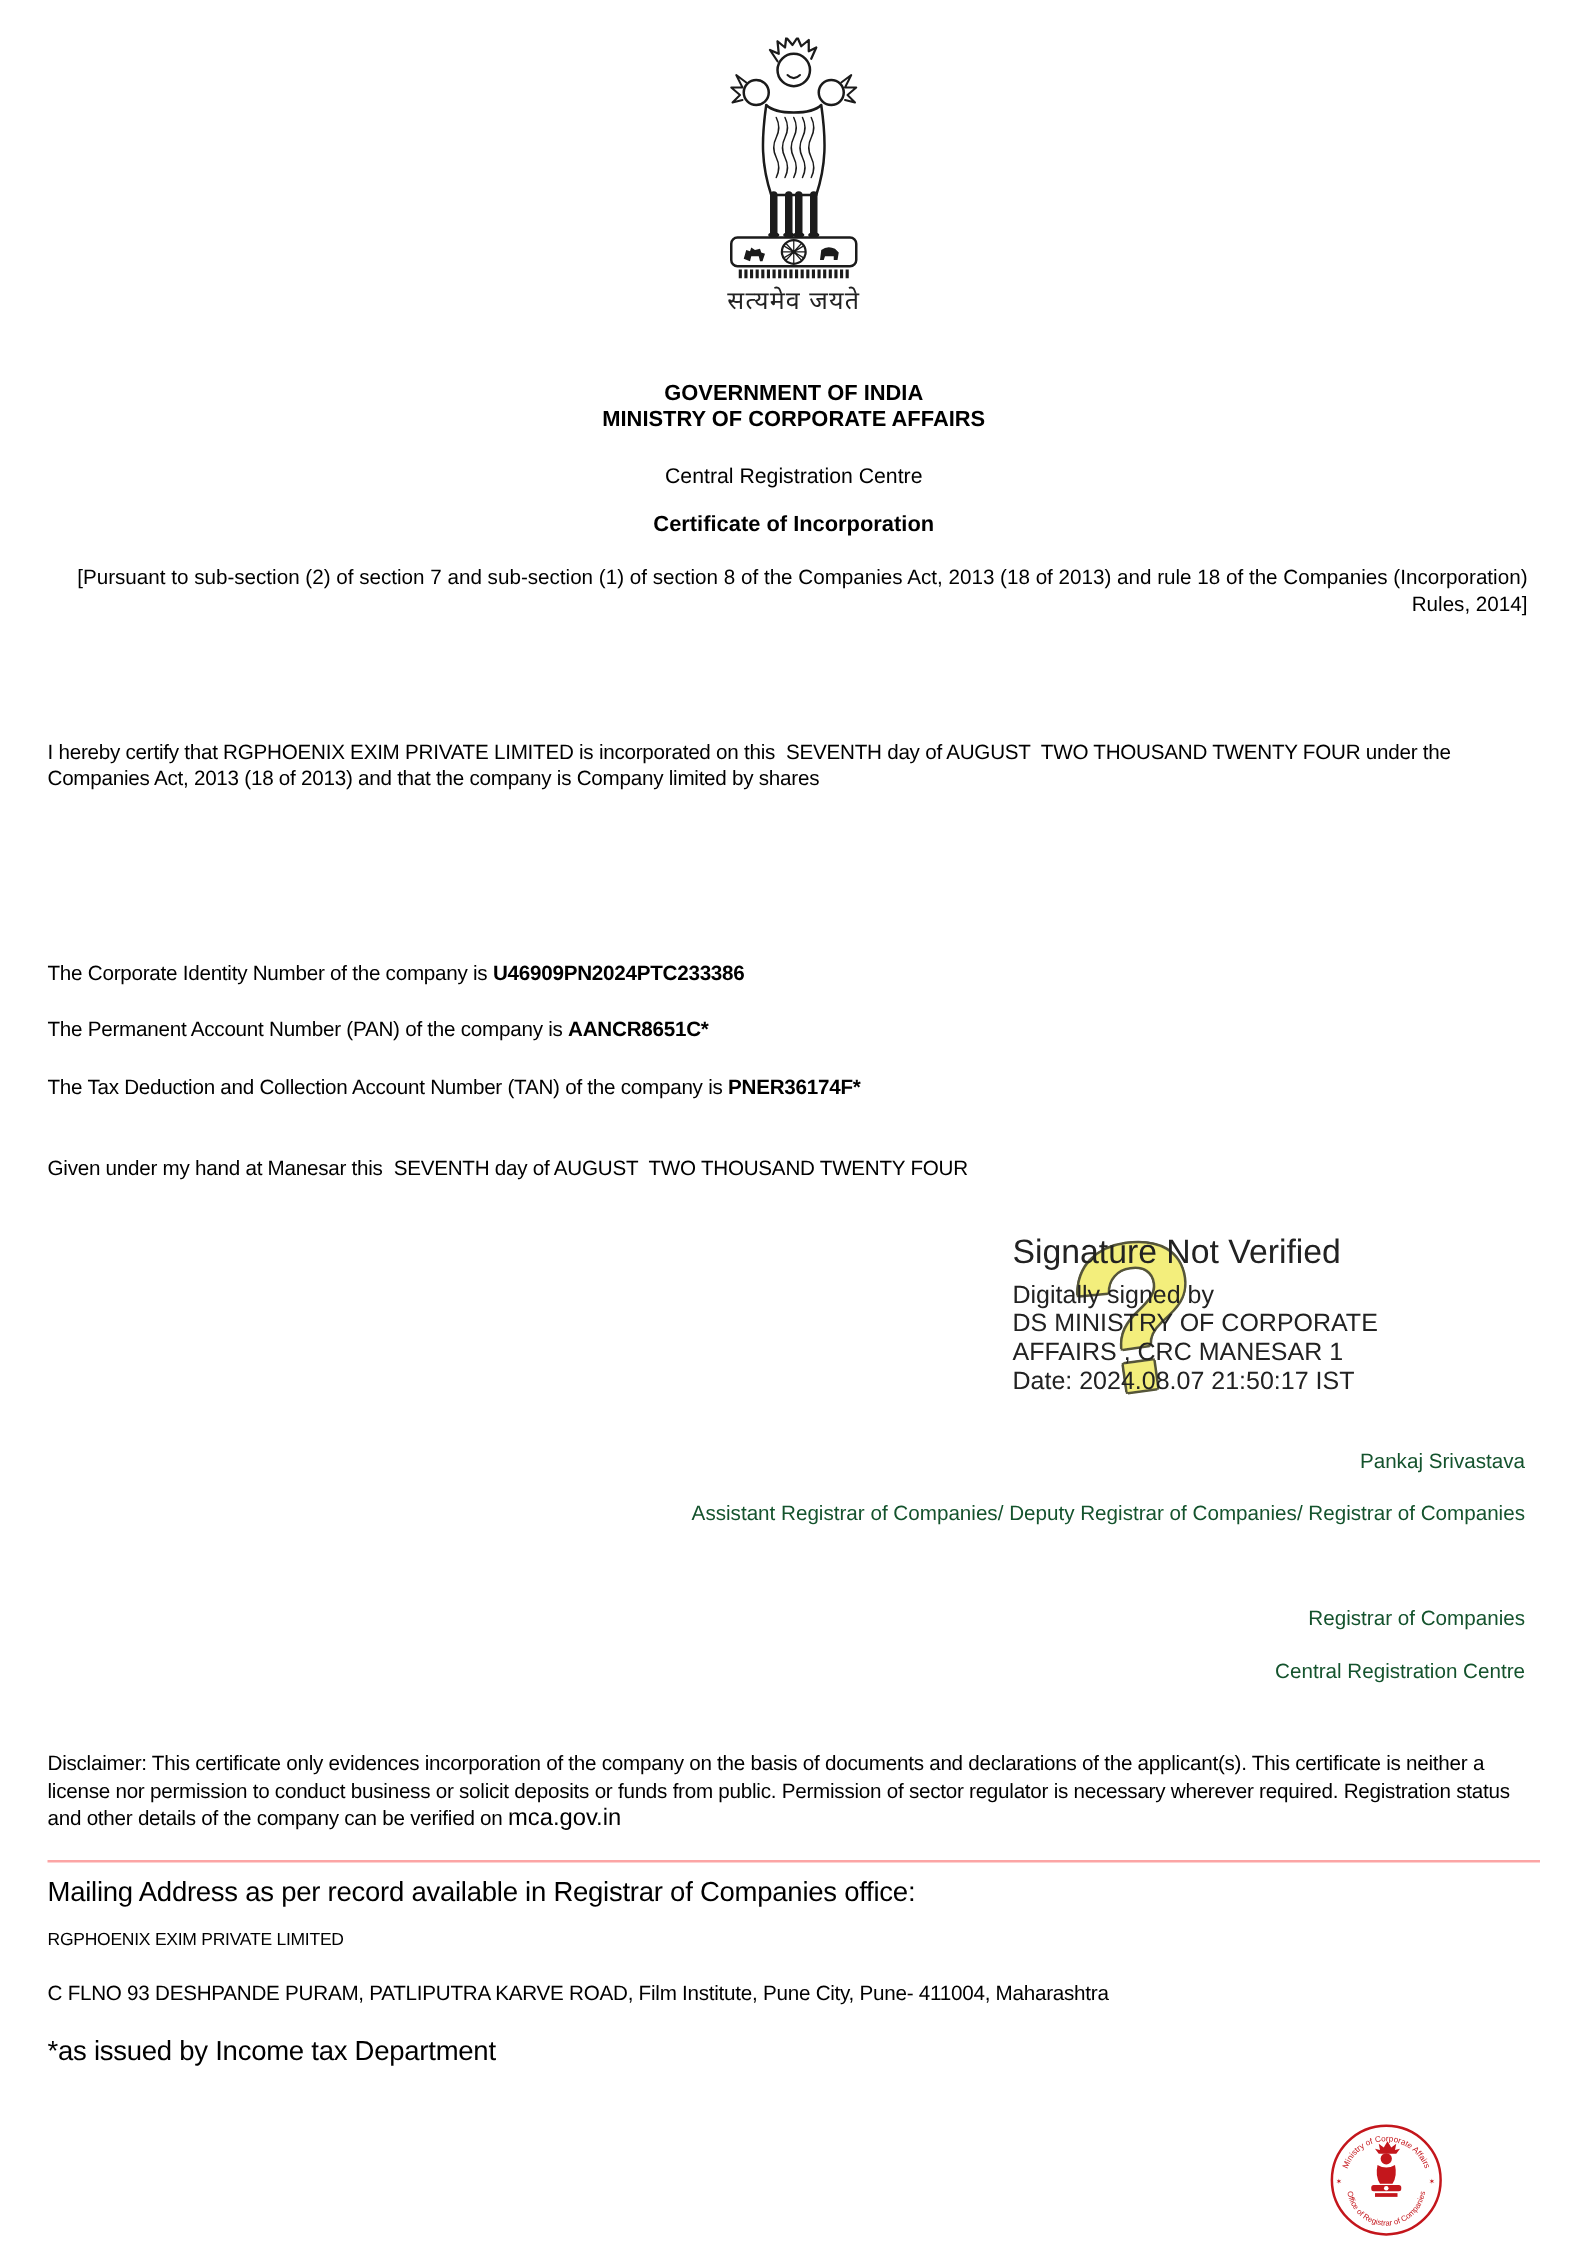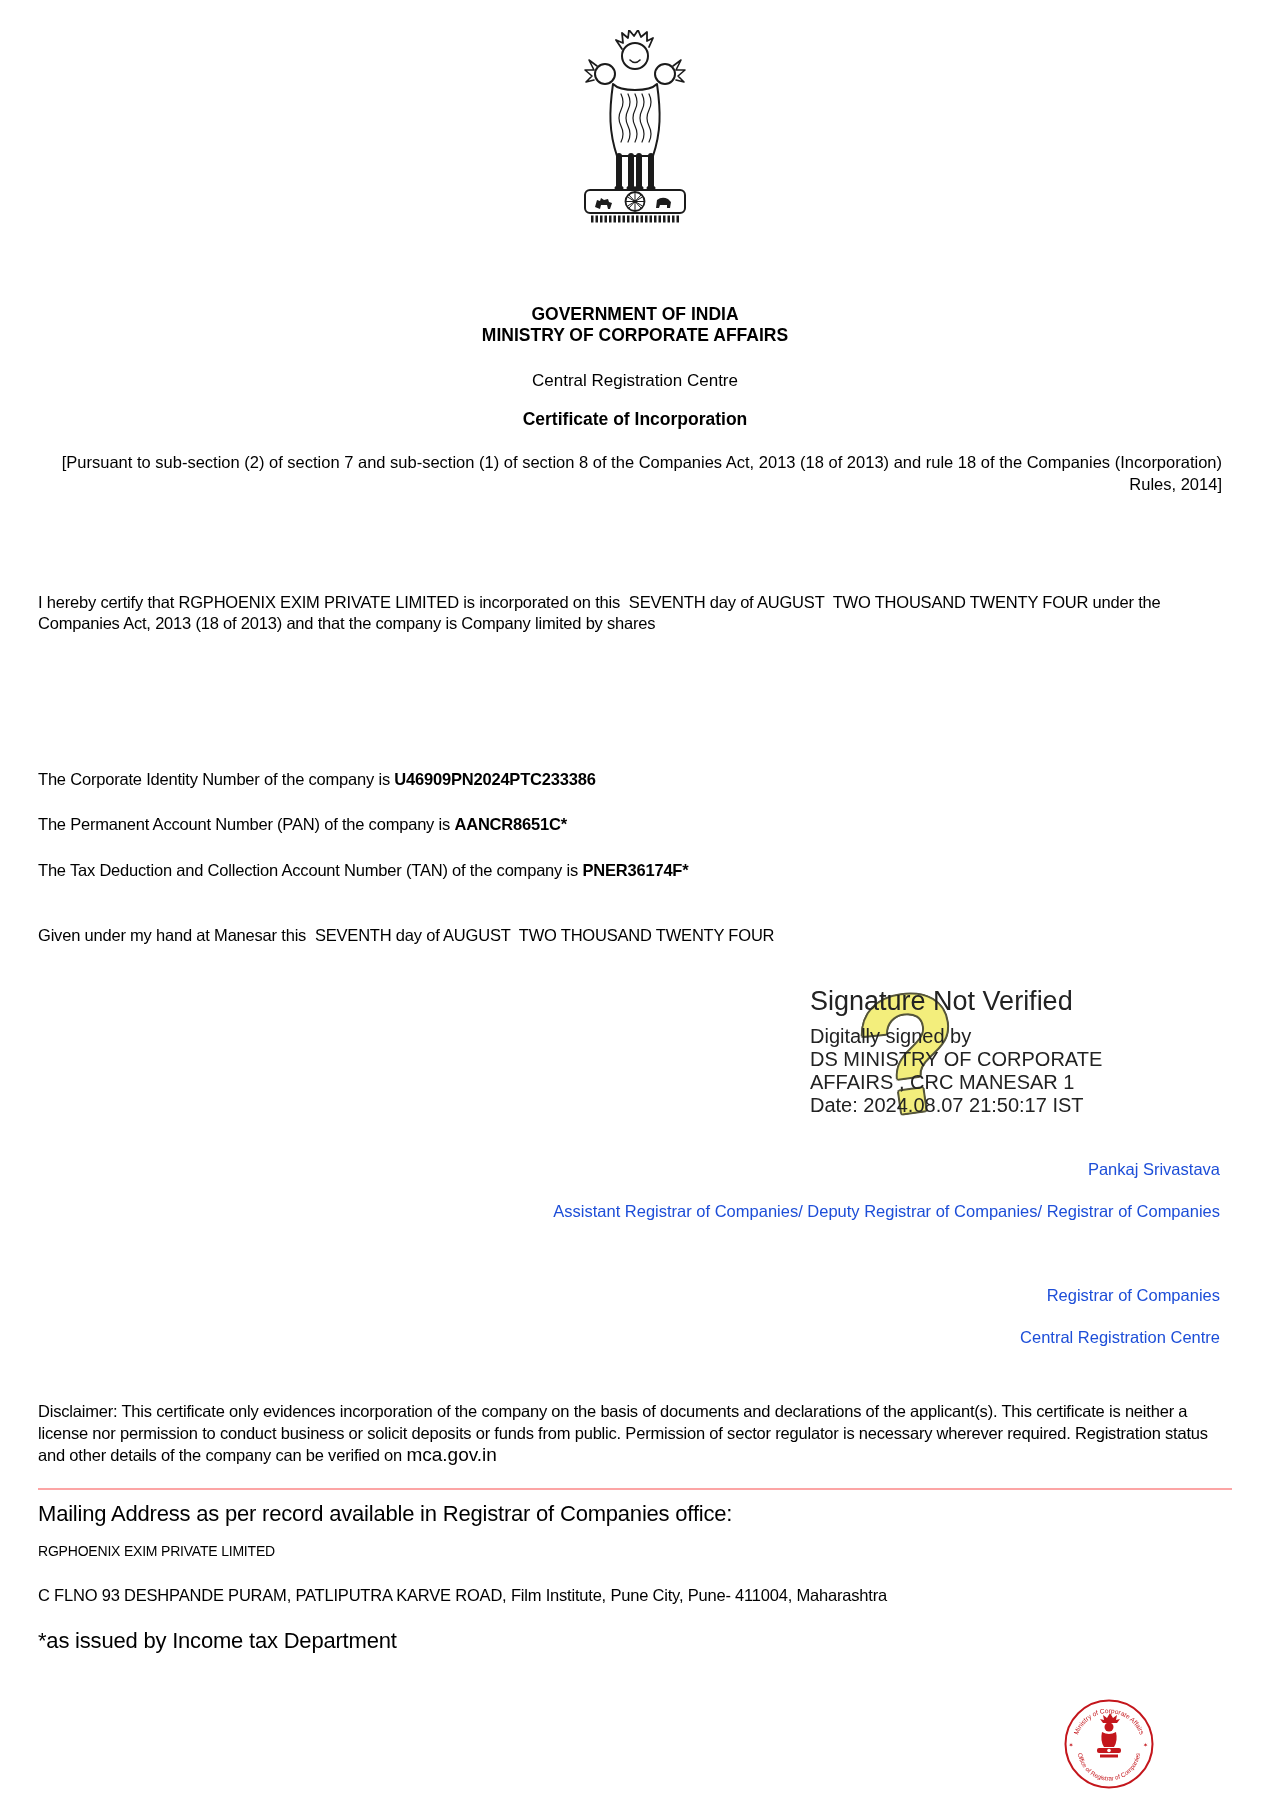--- a/index.html
+++ b/index.html
@@ -21,21 +21,21 @@
   .sig-block { position:absolute; left:810px; top:986px; width:420px; }
   .qmark {
     position:absolute; left:48px; top:-16px; z-index:0;
     font-size:168px; line-height:1; font-weight:bold; color:#f3ee7c;
     transform:rotate(-8deg);
     text-shadow:2px 0 0 #55553a, -2px 0 0 #55553a, 0 2px 0 #55553a, 0 -2px 0 #55553a,
                 1.5px 1.5px 0 #55553a, -1.5px -1.5px 0 #55553a, 1.5px -1.5px 0 #55553a, -1.5px 1.5px 0 #55553a;
   }
   .sig-status { position:relative; z-index:1; font-size:27px; color:#222; }
   .sig-details { position:relative; z-index:1; margin-top:8px; font-size:20px; line-height:23px; color:#222; white-space:nowrap; }
-  .right-line { position:absolute; left:0; right:50px; text-align:right; font-size:16.5px; color:#1d4ed8;margin-left:42px; }
+  .right-line { position:absolute; left:0; right:50px; text-align:right; font-size:16.5px; color:#14532d;margin-left:42px; }
   .disclaimer {
     top:1400px; left:38px; right:38px; font-size:16.5px; line-height:22px; letter-spacing:-0.2px; color:#000;
     min-height:86px; border-bottom:2px solid #fca5a5; padding-bottom:2px;
   }
   .mca { font-size:19px; letter-spacing:0; }
   .mail-head { top:1501px; left:38px; right:45px; font-size:22px; letter-spacing:-0.2px; color:#000; }
   .mail-co { top:1543px; left:38px; right:45px; font-size:14px; letter-spacing:-0.2px; color:#000; }
   .mail-addr { top:1586px; left:38px; right:45px; font-size:16.5px; letter-spacing:-0.2px; color:#000; }
   .footnote { top:1628px; left:38px; right:45px; font-size:22px; letter-spacing:-0.2px; color:#000; }
   .seal-wrap { position:absolute; left:1064px; top:1699px; width:90px; height:90px; }
@@ -79,20 +79,21 @@
 
       <rect x="8" y="160" width="100" height="23" rx="5" fill="#ffffff" stroke="#1b1b1b" stroke-width="2"></rect>
       <circle cx="58" cy="171.5" r="9.5" fill="none" stroke="#1b1b1b" stroke-width="1.8"></circle>
       <path d="M58,162 V181 M48.5,171.5 H67.5 M51.8,164.8 L64.2,178.2 M64.2,164.8 L51.8,178.2 M50.4,166.9 L65.6,176.1 M50.4,176.1 L65.6,166.9" stroke="#1b1b1b" stroke-width="1" fill="none"></path>
       <circle cx="58" cy="171.5" r="1.6" fill="#1b1b1b"></circle>
       <path d="M18,177 l2,-7 3,1 1,-3 3,2 4,-1 1,3 3,1 -2,6 -2,0 -1,-4 -6,0 -1,4 z" fill="#1b1b1b"></path>
       <path d="M80,170 q5,-4 11,-1 l3,3 -1,6 -3,0 0,-3 -7,0 -1,3 -3,0 z" fill="#1b1b1b"></path>
       <path d="M14,189 H102" stroke="#1b1b1b" stroke-width="7" stroke-dasharray="2.5,2" fill="none"></path>
     </svg>
   </div>
+  <div class="abs motto">सत्यमेव जयते</div>
 
   <div class="abs gov-header">
     <div>GOVERNMENT OF INDIA</div>
     <div>MINISTRY OF CORPORATE AFFAIRS</div>
   </div>
   <div class="abs crc">Central Registration Centre</div>
   <div class="abs cert-title">Certificate of Incorporation</div>
   <div class="abs pursuant">[Pursuant to sub-section (2) of section 7 and sub-section (1) of section 8 of the Companies Act, 2013 (18 of 2013) and rule 18 of the Companies (Incorporation) Rules, 2014]</div>
 
   <div class="abs body-para">I hereby certify that RGPHOENIX EXIM PRIVATE LIMITED is incorporated on this  SEVENTH day of AUGUST  TWO THOUSAND TWENTY FOUR under the Companies Act, 2013 (18 of 2013) and that the company is Company limited by shares</div>

